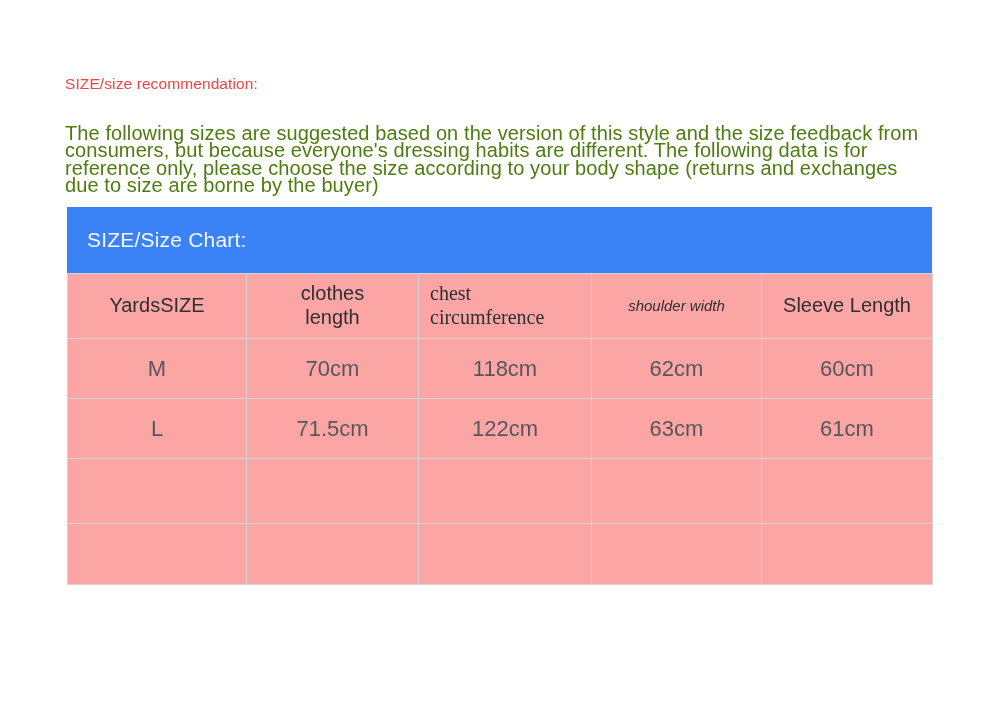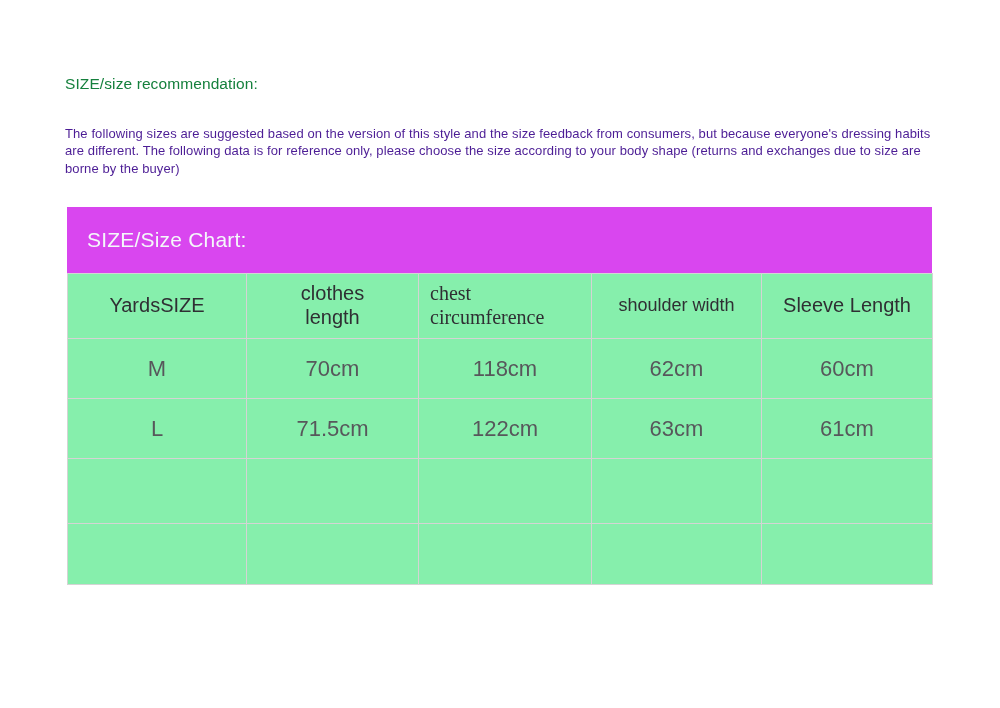--- a/index.html
+++ b/index.html
@@ -11,31 +11,31 @@
     position: relative;
     overflow: hidden;
   }
   .page { position: absolute; inset: 0; }
 
   .rec-title {
     position: absolute;
     left: 65px;
     top: 75px;
     font-size: 15.5px;
-    color: #15803d;
+    color: #ef4444;
     letter-spacing: 0.1px;
   }
   .rec-body {
     position: absolute;
     left: 65px;
     top: 125px;
     width: 869px;
-    font-size: 13px;
+    font-size: 20px;
     line-height: 17.3px;
-    color: #4c1d95;
+    color: #4d7c0f;
     letter-spacing: 0.1px;
   }
 
   .chart {
     position: absolute;
     left: 67px;
     top: 207px;
     width: 865px;
   }
   .chart-title-bar {
@@ -44,21 +44,21 @@
     align-items: center;
     padding-left: 20px;
     color: #f4f8fa;
     font-size: 21px;
     letter-spacing: 0.2px;
   }
   table.size-table {
     width: 865px;
     border-collapse: collapse;
     table-layout: fixed;
-    background: #86efac;
+    background: #fca5a5;
   }
   table.size-table td {
     border: 1px solid #d4d4d4;
     text-align: center;
     vertical-align: middle;
     overflow: hidden;
   }
   .col-0 { width: 179px; }
   .col-1 { width: 172px; }
   .col-2 { width: 173px; }
@@ -70,42 +70,42 @@
     color: #2f2f33;
     font-size: 20px;
     line-height: 1.18;
     white-space: pre-line;
   }
   tr.header-row td.cell-chest {
     text-align: left;
     padding-left: 11px;
     font-family: Liberation Serif, serif;
   }
-  tr.header-row td.cell-shoulder { font-size: 18px; }
+  tr.header-row td.cell-shoulder { font-size: 15px; font-style: italic; }
 
   tr.data-row td {
     height: 60px;
     color: #57575b;
     font-size: 22px;
   }
   tr.empty-row-1 td { height: 65px; }
   tr.empty-row-2 td { height: 61px; }
 </style>
 </head>
 <body>
 
 <div class="page">
 
   <div class="rec-title">SIZE/size recommendation:</div>
 
   <div class="rec-body">The following sizes are suggested based on the version of this style and the size feedback from consumers, but because everyone's dressing habits are different. The following data is for reference only, please choose the size according to your body shape (returns and exchanges due to size are borne by the buyer)</div>
 
   <div class="chart">
 
-    <div class="chart-title-bar" style="background: #d946ef;">
+    <div class="chart-title-bar" style="background: #3b82f6;">
       <span>SIZE/Size Chart:</span>
     </div>
 
     <table class="size-table">
       <tbody>
         <tr class="header-row">
           <td class="col-0">YardsSIZE</td>
           <td class="col-1">clothes
 length</td>
           <td class="col-2 cell-chest">chest

